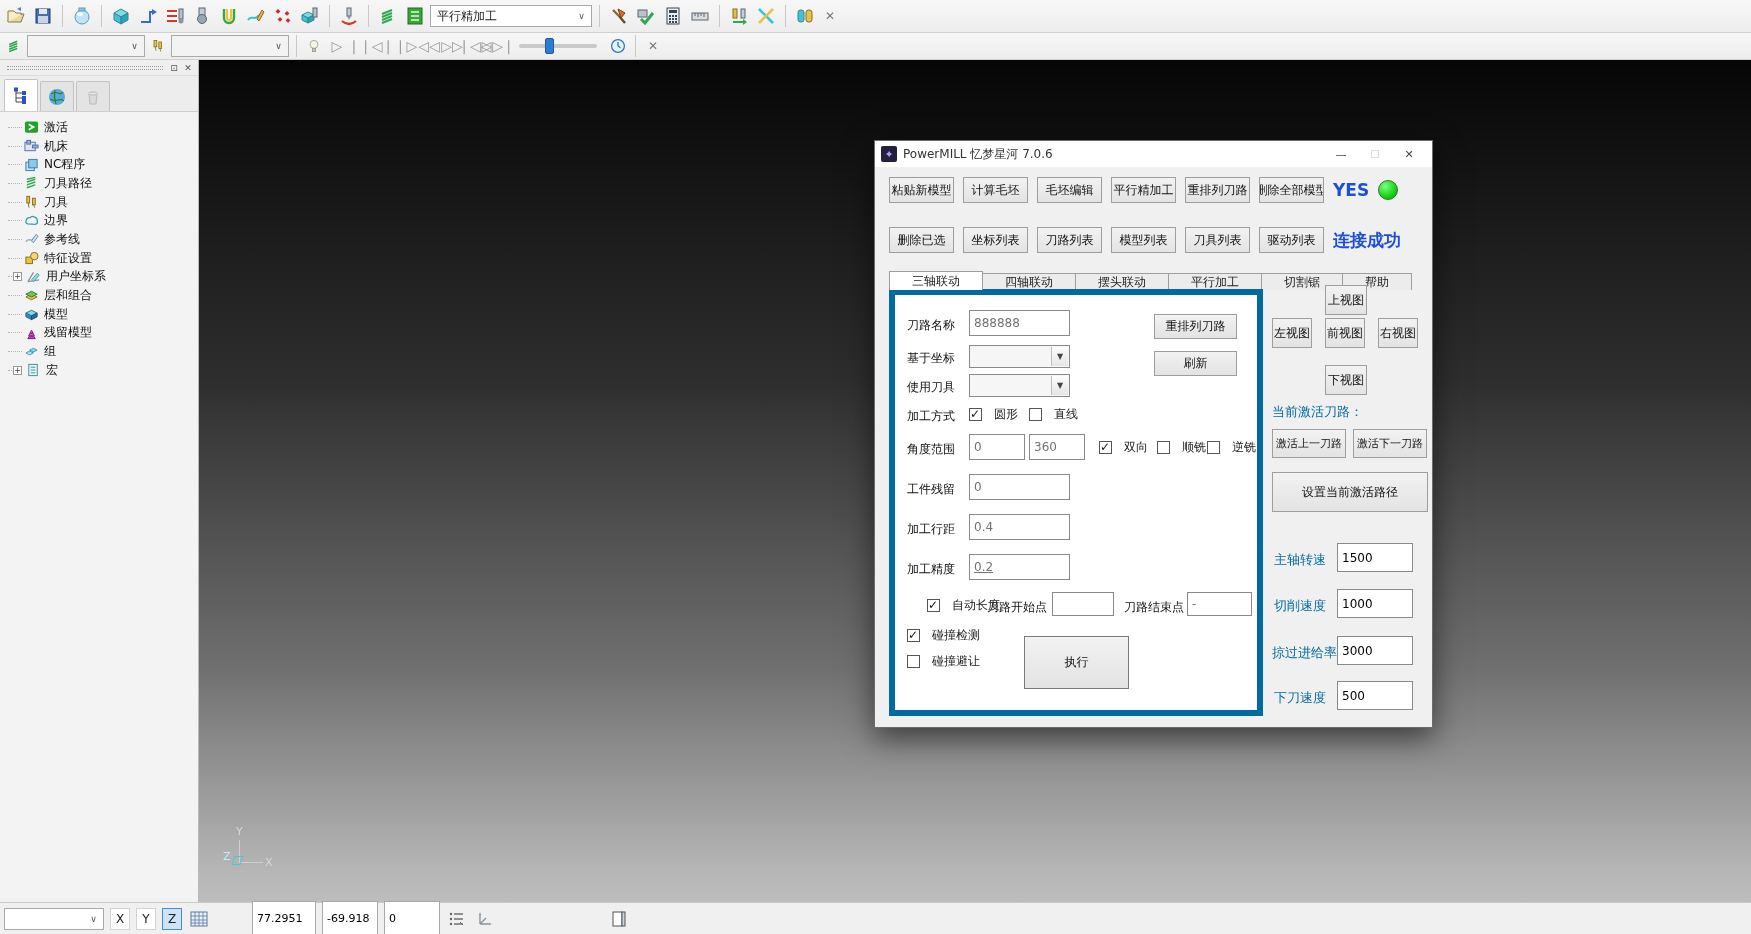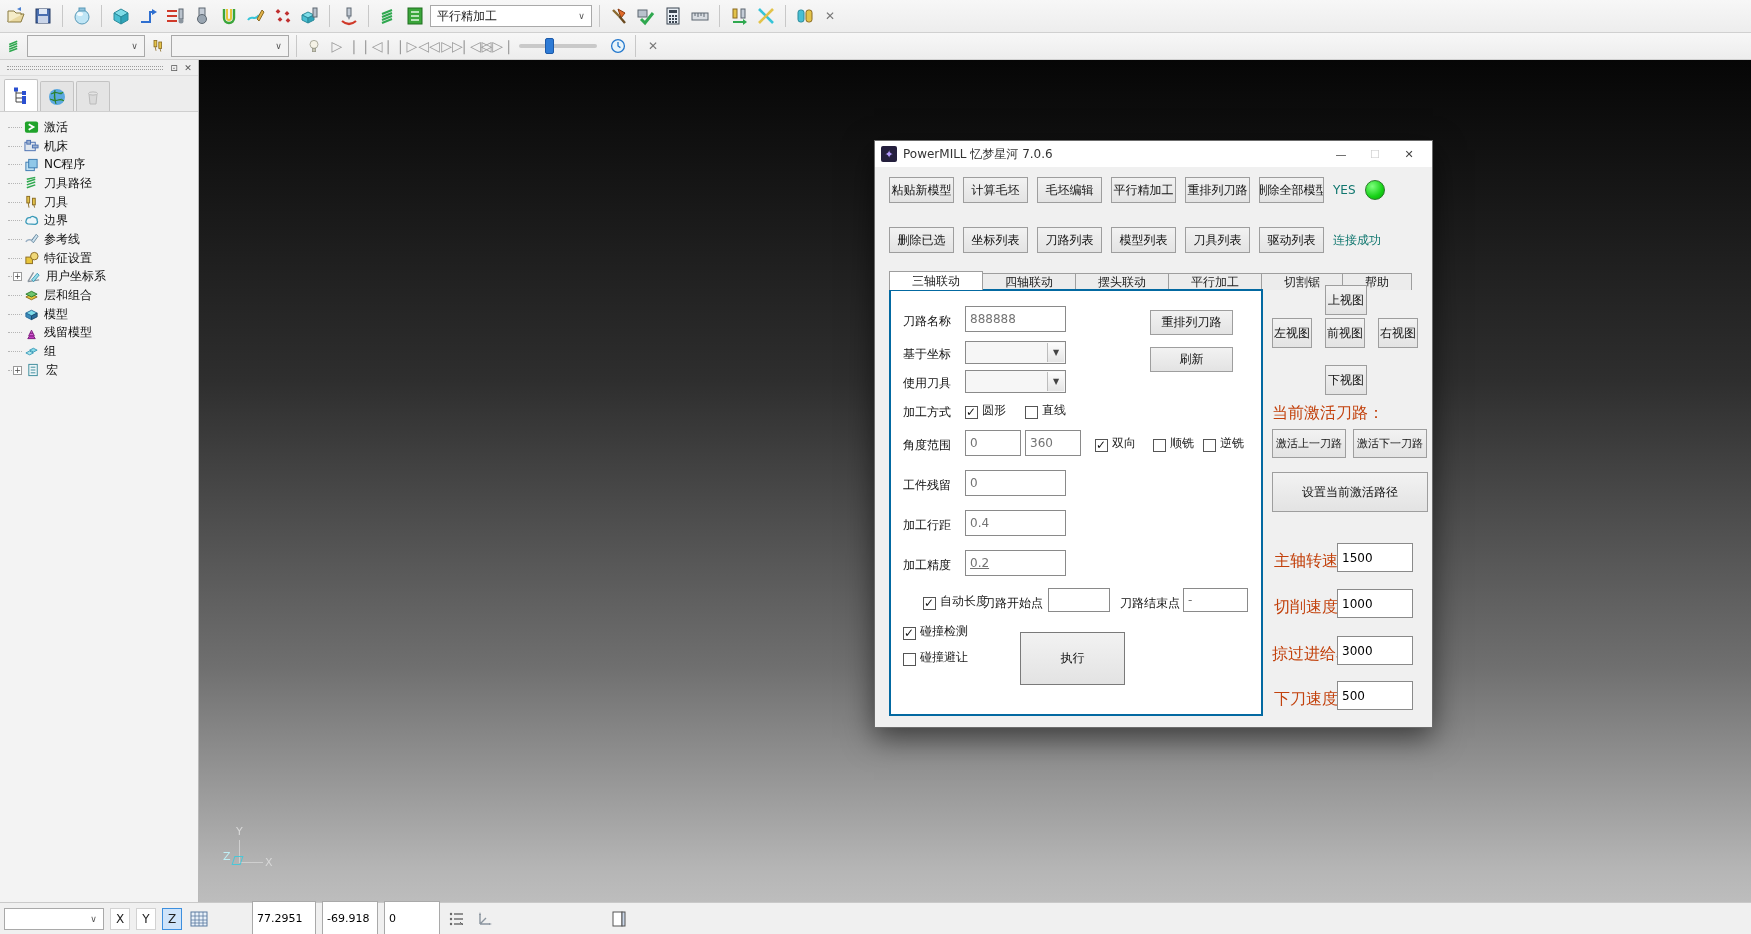--- a/index.html
+++ b/index.html
@@ -59,39 +59,39 @@
   .dlg-titlebar { height:26px; background:#fff; display:flex; align-items:center; padding:0 6px; }
   .dlg-appicon { width:16px; height:16px; margin-right:6px; border-radius:2px; background:#241f3d; display:flex; align-items:center; justify-content:center; color:#b49aff; font-size:11px; }
   .dlg-title { font-size:12px; color:#333; flex:1; }
   .dlg-winbtn { width:34px; height:22px; display:flex; align-items:center; justify-content:center; color:#444; font-size:11px; }
   .dlg-winbtn.dim { color:#c9c9c9; }
   .dlg-menubar { height:21px; background:#fff; display:flex; align-items:center; padding:0 8px; gap:0; border-bottom:1px solid #e6e6e6; }
   .menu-item { padding:0 9px; font-size:12px; color:#222; height:21px; display:flex; align-items:center; }
   .btn { background:linear-gradient(#f2f2f2,#e3e3e3); border:1px solid #9e9e9e; font-size:12px; color:#111; display:flex; align-items:center; justify-content:center; white-space:nowrap; overflow:hidden; }
   .btn-row { position:absolute; left:14px; display:flex; gap:9px; align-items:center; }
   .btn-row .btn { width:65px; height:26px; }
-  .magenta { color:#0f766e; font-weight:normal; font-size:12px; }
+  .magenta { color:#1d4ed8; font-weight:bold; font-size:17px; }
   .led { width:20px; height:20px; border-radius:50%; background:radial-gradient(circle at 35% 30%,#7dff7d,#17d117 60%,#0aa50a); border:1px solid #2a7a2a; }
 
   .tabs { position:absolute; left:14px; top:131px; display:flex; align-items:flex-end; height:18px; }
   .tab { padding:2px 22px; font-size:12px; border:1px solid #9e9e9e; border-bottom:none; background:#ececec; color:#222; height:17px; display:flex; align-items:center; }
   .tab.active { background:#fff; height:19px; position:relative; z-index:2; }
   .tab + .tab { margin-left:-1px; }
-  .tabpage { position:absolute; left:14px; top:148px; width:374px; height:427px; background:#fff; border:2px solid #0369a1; }
+  .tabpage { position:absolute; left:14px; top:148px; width:374px; height:427px; background:#fff; border:6px solid #0369a1; }
 
   .flabel { position:absolute; font-size:12px; color:#111; white-space:nowrap; }
   .finput { position:absolute; height:26px; border:1px solid #8a8a8a; background:#fff; font-size:12px; font-family:inherit; padding:0 4px; color:#737373; }
   .fcombo { position:absolute; height:23px; width:101px; border:1px solid #8a8a8a; background:#f6f6f6; }
   .fcombo .arr { position:absolute; right:1px; top:1px; bottom:1px; width:17px; background:linear-gradient(#fdfdfd,#e5e5e5); border-left:1px solid #bdbdbd; color:#444; font-size:8px; display:flex; align-items:center; justify-content:center; }
-  .cbrow { position:absolute; display:flex; align-items:flex-end; gap:4px; font-size:12px; white-space:nowrap; }
+  .cbrow { position:absolute; display:flex; align-items:center; gap:12px; font-size:12px; white-space:nowrap; }
   .cb { width:13px; height:13px; border:1px solid #555; background:#fff; position:relative; flex:none; }
   .cb.on::after { content:"✓"; position:absolute; left:0; top:-2px; font-size:12px; font-weight:bold; color:#111; }
 
   
-  .rc-label { position:absolute; font-size:16px; color:#c2410c; white-space:nowrap; }
+  .rc-label { position:absolute; font-size:13px; color:#0369a1; white-space:nowrap; }
   .rc-input { position:absolute; width:76px; height:29px; border:1px solid #8a8a8a; background:#fff; font-size:12px; font-family:inherit; padding:0 4px; }
 
   
   #statusbar { position:absolute; left:0; bottom:0; width:1751px; height:32px; background:#f0f0f0; border-top:1px solid #c9c9c9; display:flex; align-items:center; padding:0 4px; gap:6px; }
   .sb-combo { width:100px; height:22px; }
   .sb-axis { width:20px; height:22px; display:flex; align-items:center; justify-content:center; background:#fff; border:1px solid #d2d2d2; font-size:12px; }
   .sb-axis.sel { background:#cfe4fa; border:1px solid #3d8fde; }
   .sb-input { width:64px; height:22px; border:1px solid #a9a9a9; background:#fff; font-size:11px; font-family:inherit; padding:17px 4px; }
   .sb-icon { width:22px; height:22px; display:flex; align-items:center; justify-content:center; }
   .sb-icon svg { width:18px; height:18px; }

